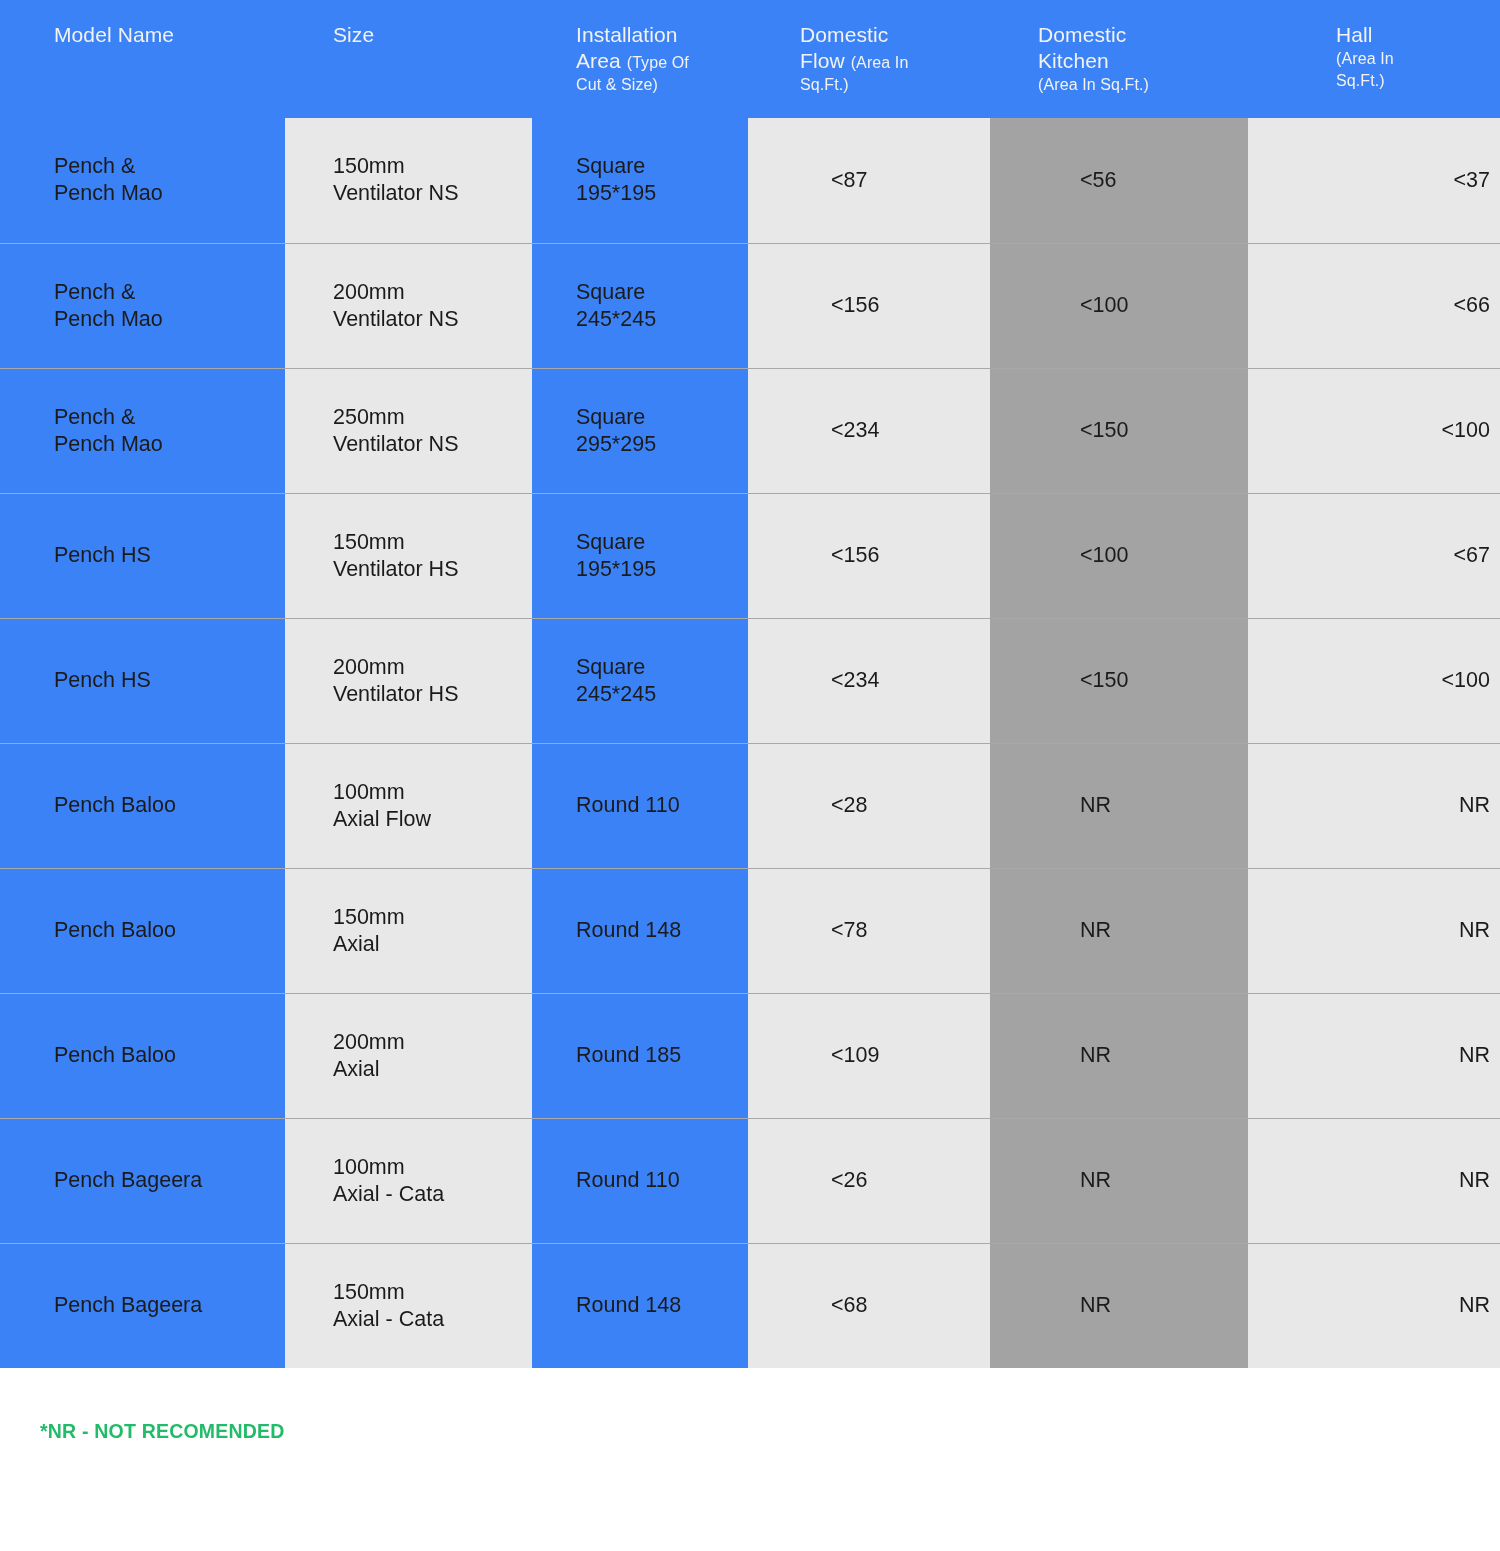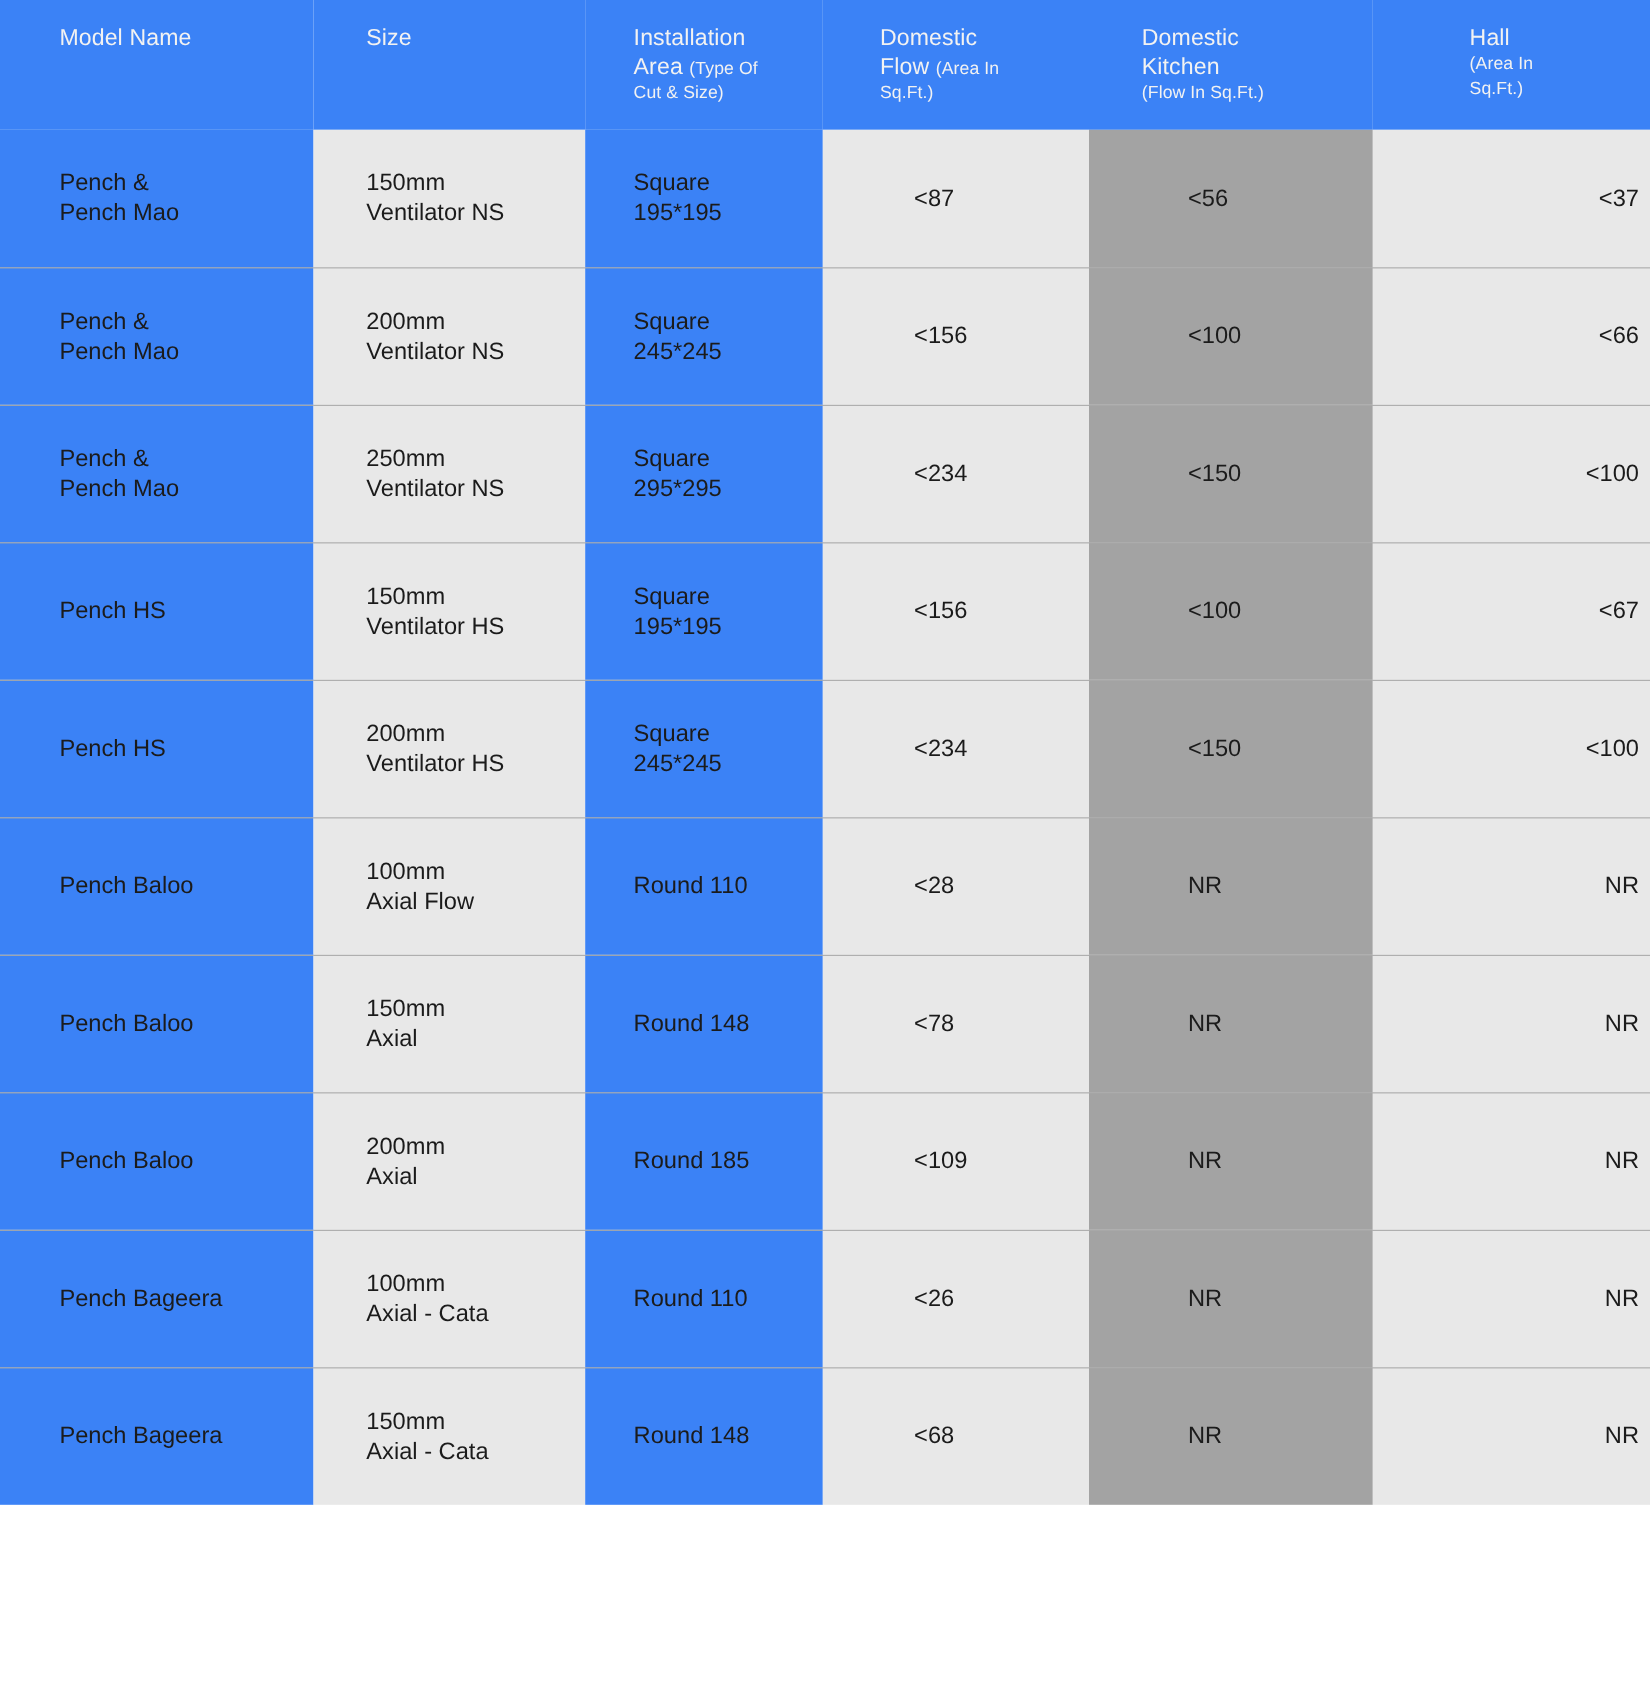--- a/index.html
+++ b/index.html
@@ -125,21 +125,21 @@
         <span class="hblock hsub">Cut &amp; Size)</span>
       </th>
       <th class="h-bath">
         <span class="hblock">Domestic</span>
         <span class="hblock"><span>Flow</span> <span class="hsub">(Area In</span></span>
         <span class="hblock hsub">Sq.Ft.)</span>
       </th>
       <th class="h-kitch">
         <span class="hblock">Domestic</span>
         <span class="hblock">Kitchen</span>
-        <span class="hblock hsub">(Flow In Sq.Ft.)</span>
+        <span class="hblock hsub">(Area In Sq.Ft.)</span>
       </th>
       <th class="h-hall">
         <span class="hblock">Hall</span>
         <span class="hblock hsub">(Area In</span>
         <span class="hblock hsub">Sq.Ft.)</span>
       </th>
     </tr>
   </thead>
   <tbody id="tbody">
       <tr>
@@ -357,13 +357,14 @@
           <span class="l1">NR</span>
         </td>
         <td class="c-hall">
           <span class="l1">NR</span>
         </td>
       </tr>
     </tbody>
 </table>
 
 <div class="notes">
+  <div class="note" style="color: rgb(34, 187, 106);">*NR - NOT RECOMENDED</div>
 </div>
 
 </body></html>

